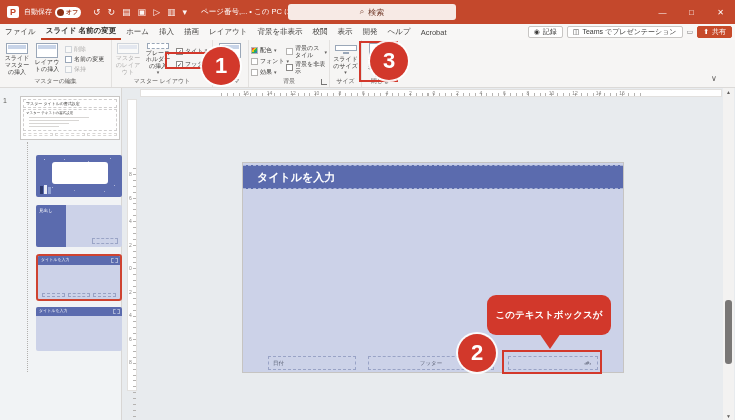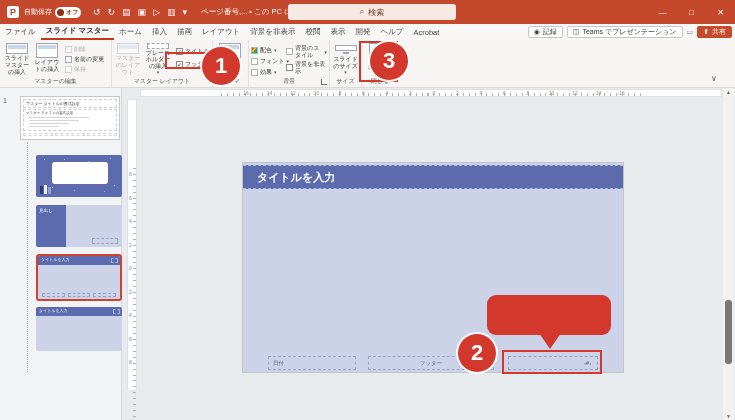--- a/index.html
+++ b/index.html
@@ -204,21 +204,21 @@
   </div>
   <div class="win-controls">
     <span class="win-btn">—</span>
     <span class="win-btn">□</span>
     <span class="win-btn">✕</span>
   </div>
 </div>
 
 <div class="tabrow">
   <span class="tab">ファイル</span>
-  <span class="tab active">スライド マスター</span>
+  <span class="tab active">スライド 名前の変更</span>
   <span class="tab">ホーム</span>
   <span class="tab">挿入</span>
   <span class="tab">描画</span>
   <span class="tab">レイアウト</span>
   <span class="tab">背景を非表示</span>
   <span class="tab">校閲</span>
   <span class="tab">表示</span>
   <span class="tab">開発</span>
   <span class="tab">ヘルプ</span>
   <span class="tab">Acrobat</span>
@@ -459,18 +459,19 @@
   <div class="scroll-arrow" style="top:1px">▲</div>
   <div class="scroll-thumb"></div>
   <div class="scroll-arrow" style="bottom:1px">▼</div>
 </div>
 
 <div class="anno-box box-footer-cb"></div>
 <div class="anno-box box-close"></div>
 <div class="anno-box box-slidenum"></div>
 
 <div class="callout">
+  <span>このテキストボックスが</span>
 </div>
 <div class="callout-tail"></div>
 
 <div class="step step1">1</div>
 <div class="step step2">2</div>
 <div class="step step3">3</div>
 
 </body></html>

